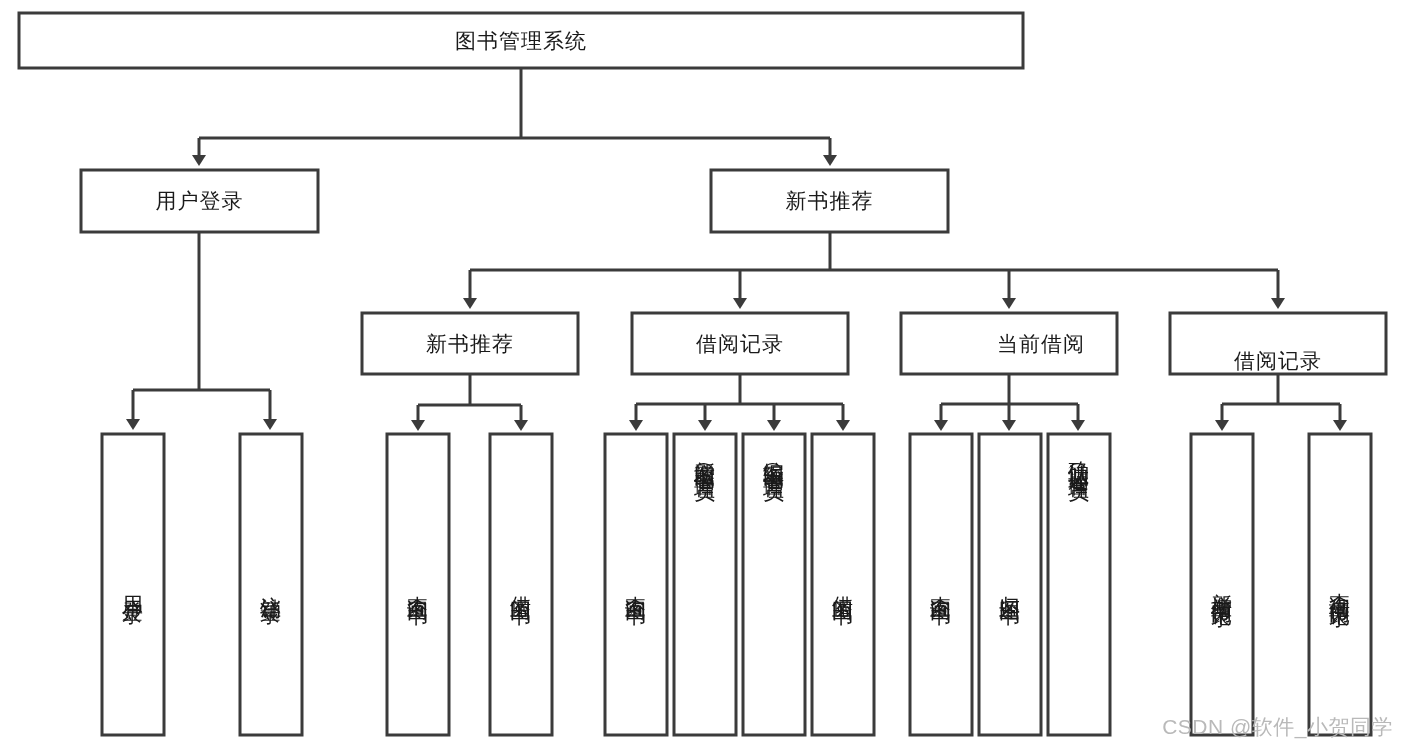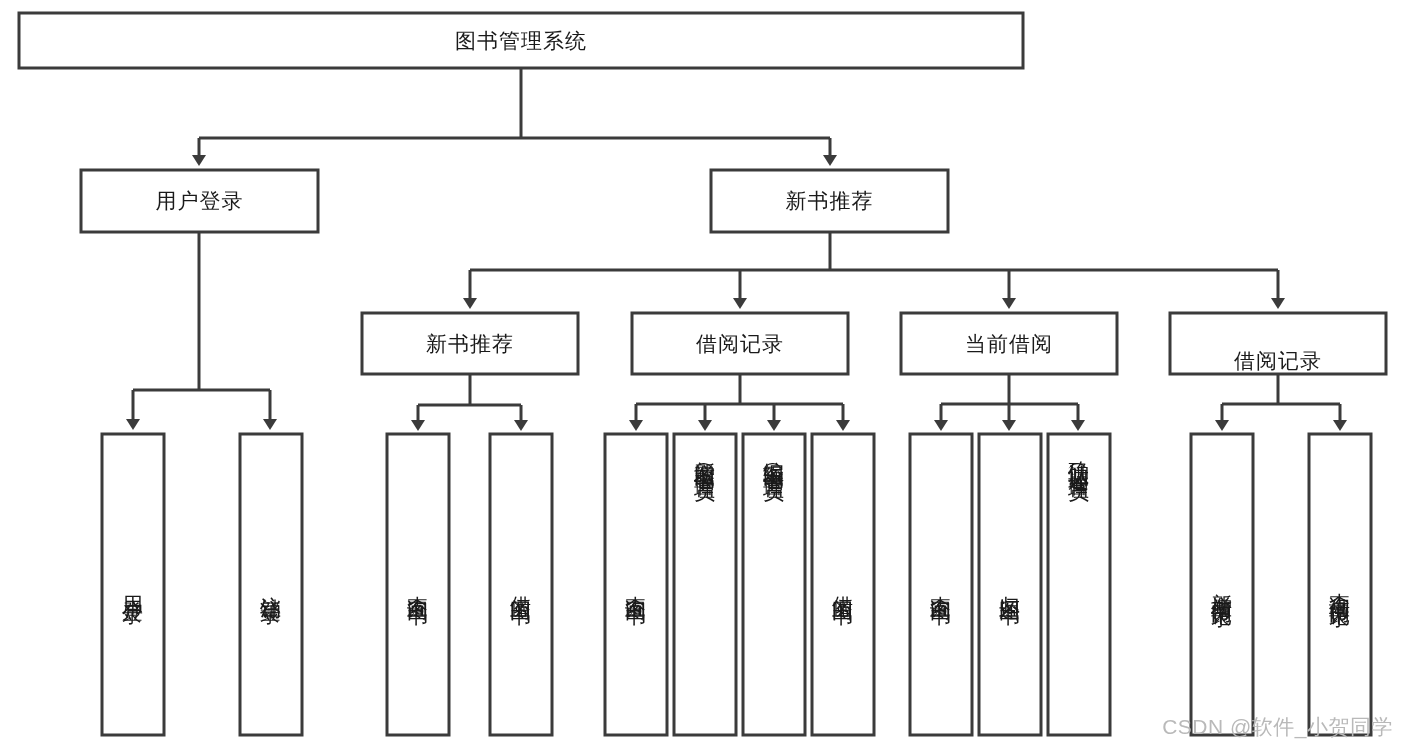--- a/index.html
+++ b/index.html
@@ -162,21 +162,21 @@
     </g>
   </svg>
 
   <div class="node-label-h" style="left:19px; top:13px; width:1004px; height:55px;">图书管理系统</div>
 
   <div class="node-label-h" style="left:81px; top:170px; width:237px; height:62px;">用户登录</div>
   <div class="node-label-h" style="left:711px; top:170px; width:237px; height:62px;">新书推荐</div>
 
   <div class="node-label-h" style="left:362px; top:313px; width:216px; height:61px;">新书推荐</div>
   <div class="node-label-h" style="left:632px; top:313px; width:216px; height:61px;">借阅记录</div>
-  <div class="node-label-h" style="left:901px; top:313px; width:216px; height:61px;">当前借阅</div>
+  <div class="node-label-h" style="left:901px; top:313px; width:216px; height:61px;padding-left:32px;">当前借阅</div>
   <div class="node-label-h" style="left:1170px; top:330px; width:216px; height:61px;text-align:right;">借阅记录</div>
 
   <div class="node-label-v" style="left:102px; top:434px; width:62px; height:301px;">用户登录</div>
   <div class="node-label-v" style="left:240px; top:434px; width:62px; height:301px;">注销登录</div>
 
   <div class="node-label-v" style="left:387px; top:434px; width:62px; height:301px;">查询图书</div>
   <div class="node-label-v" style="left:490px; top:434px; width:62px; height:301px;">借阅图书</div>
 
   <div class="node-label-v" style="left:605px; top:434px; width:62px; height:301px;">查询图书</div>
   <div class="node-label-v" style="left:674px; top:434px; width:62px; height:301px; justify-content:flex-start; padding-top:10px; box-sizing:border-box;">新增图书（管理员）</div>

